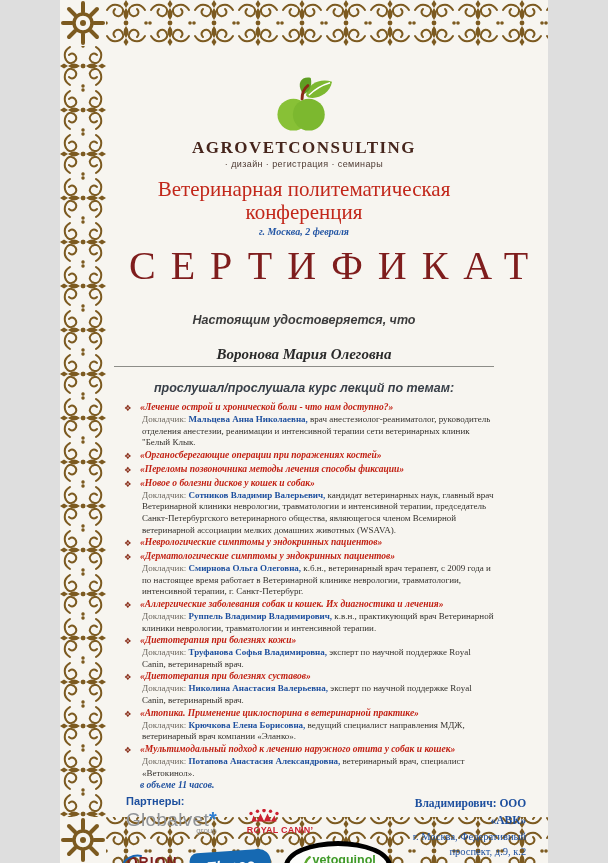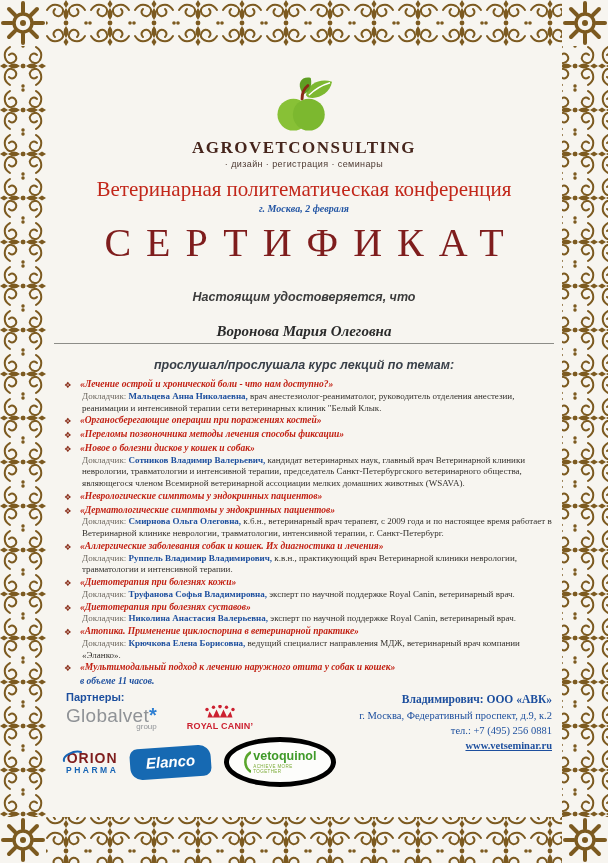--- a/index.html
+++ b/index.html
@@ -1,16 +1,16 @@
 <!DOCTYPE html>
 <html><head>
 <meta charset="utf-8">
 <style>
   html,body{margin:0;padding:0;background:#dedede;}
-  .cert{position:relative;width:608px;height:863px;margin:0 auto;background:#f7f5f0;overflow:hidden;
+  .cert{position:relative;width:488px;height:863px;margin:0 auto;background:#f7f5f0;overflow:hidden;
         font-family:"Liberation Serif",serif;}
   .frame{position:absolute;inset:0;pointer-events:none;}
   .content{position:absolute;left:54px;right:54px;top:64px;bottom:46px;text-align:center;}
 
   .logo-block{margin-top:12px;}
   .brand{font-size:17px;font-weight:bold;letter-spacing:1.5px;color:#46251c;margin-top:2px;}
   .brand-tagline{font-size:9px;color:#4d3a32;letter-spacing:.4px;font-family:"Liberation Sans",sans-serif;margin-top:1px;}
 
   .conf-title{font-size:21px;color:#c2271a;margin-top:9px;line-height:1.1;}
   .conf-sub{font-size:10px;color:#2456a4;font-style:italic;font-weight:bold;margin-top:2px;}
@@ -39,21 +39,21 @@
   .partners{flex:1.25;text-align:left;padding-left:12px;}
   .partners-label{font-family:"Liberation Sans",sans-serif;font-weight:bold;font-size:11px;color:#1d4f9e;margin-bottom:2px;}
   .logo-row{display:flex;align-items:center;gap:30px;margin-top:2px;}
   .logo-row.second{gap:12px;margin-top:6px;}
 
   .lg-globalvet{line-height:1;}
   .gv-text{font-family:"Liberation Sans",sans-serif;font-size:19px;color:#8f9296;letter-spacing:.3px;}
   .gv-star{font-family:"Liberation Sans",sans-serif;font-size:20px;font-weight:bold;color:#2f7fd2;}
   .gv-group{font-family:"Liberation Sans",sans-serif;font-size:8px;color:#8f9296;text-align:right;margin-top:-2px;}
 
-  .lg-royal{text-align:center;line-height:1;}
+  .lg-royal{line-height:1;}
   .rc-text{font-family:"Liberation Sans",sans-serif;font-weight:bold;font-size:9px;color:#cc2030;letter-spacing:.2px;margin-top:1px;}
 
   .lg-orion{line-height:1;text-align:center;}
   .orion-top{position:relative;display:inline-block;font-family:"Liberation Sans",sans-serif;font-weight:bold;
              font-size:14px;color:#7f1d1d;letter-spacing:1px;}
   .orion-top svg{position:absolute;left:-5px;top:-3px;}
   .orion-sub{font-family:"Liberation Sans",sans-serif;font-weight:bold;font-size:8.5px;letter-spacing:2.5px;color:#1765b5;margin-top:0;text-align:right;}
 
   .lg-elanco{background:#1669b2;color:#fff;transform:rotate(-4deg);border-radius:8px 12px 8px 12px;
              padding:6px 16px 8px;font-family:"Liberation Sans",sans-serif;font-weight:bold;font-style:italic;font-size:15px;}
@@ -243,20 +243,23 @@
       <div class="t-speaker">
         <span class="t-prefix">Докладчик: </span><span class="t-name">Крючкова Елена Борисовна, </span><span class="t-desc">ведущий специалист направления МДЖ, ветеринарный врач компании «Эланко».</span>
       </div>
     </div>
   </li>
 
   <li class="topic">
     <span class="bullet">❖</span>
     <div class="t-body">
       <div class="t-title">«Мультимодальный подход к лечению наружного отита у собак и кошек»</div>
+      <div class="t-speaker">
+        <span class="t-prefix">Докладчик: </span><span class="t-name">Потапова Анастасия Александровна, </span><span class="t-desc">ветеринарный врач, специалист «Ветокинол».</span>
+      </div>
     </div>
   </li>
 </ul>
 
     <div class="duration">в объеме 11 часов.</div>
 
     <div class="footer">
       <div class="partners">
         <div class="partners-label">Партнеры:</div>
         <div class="logo-row">

